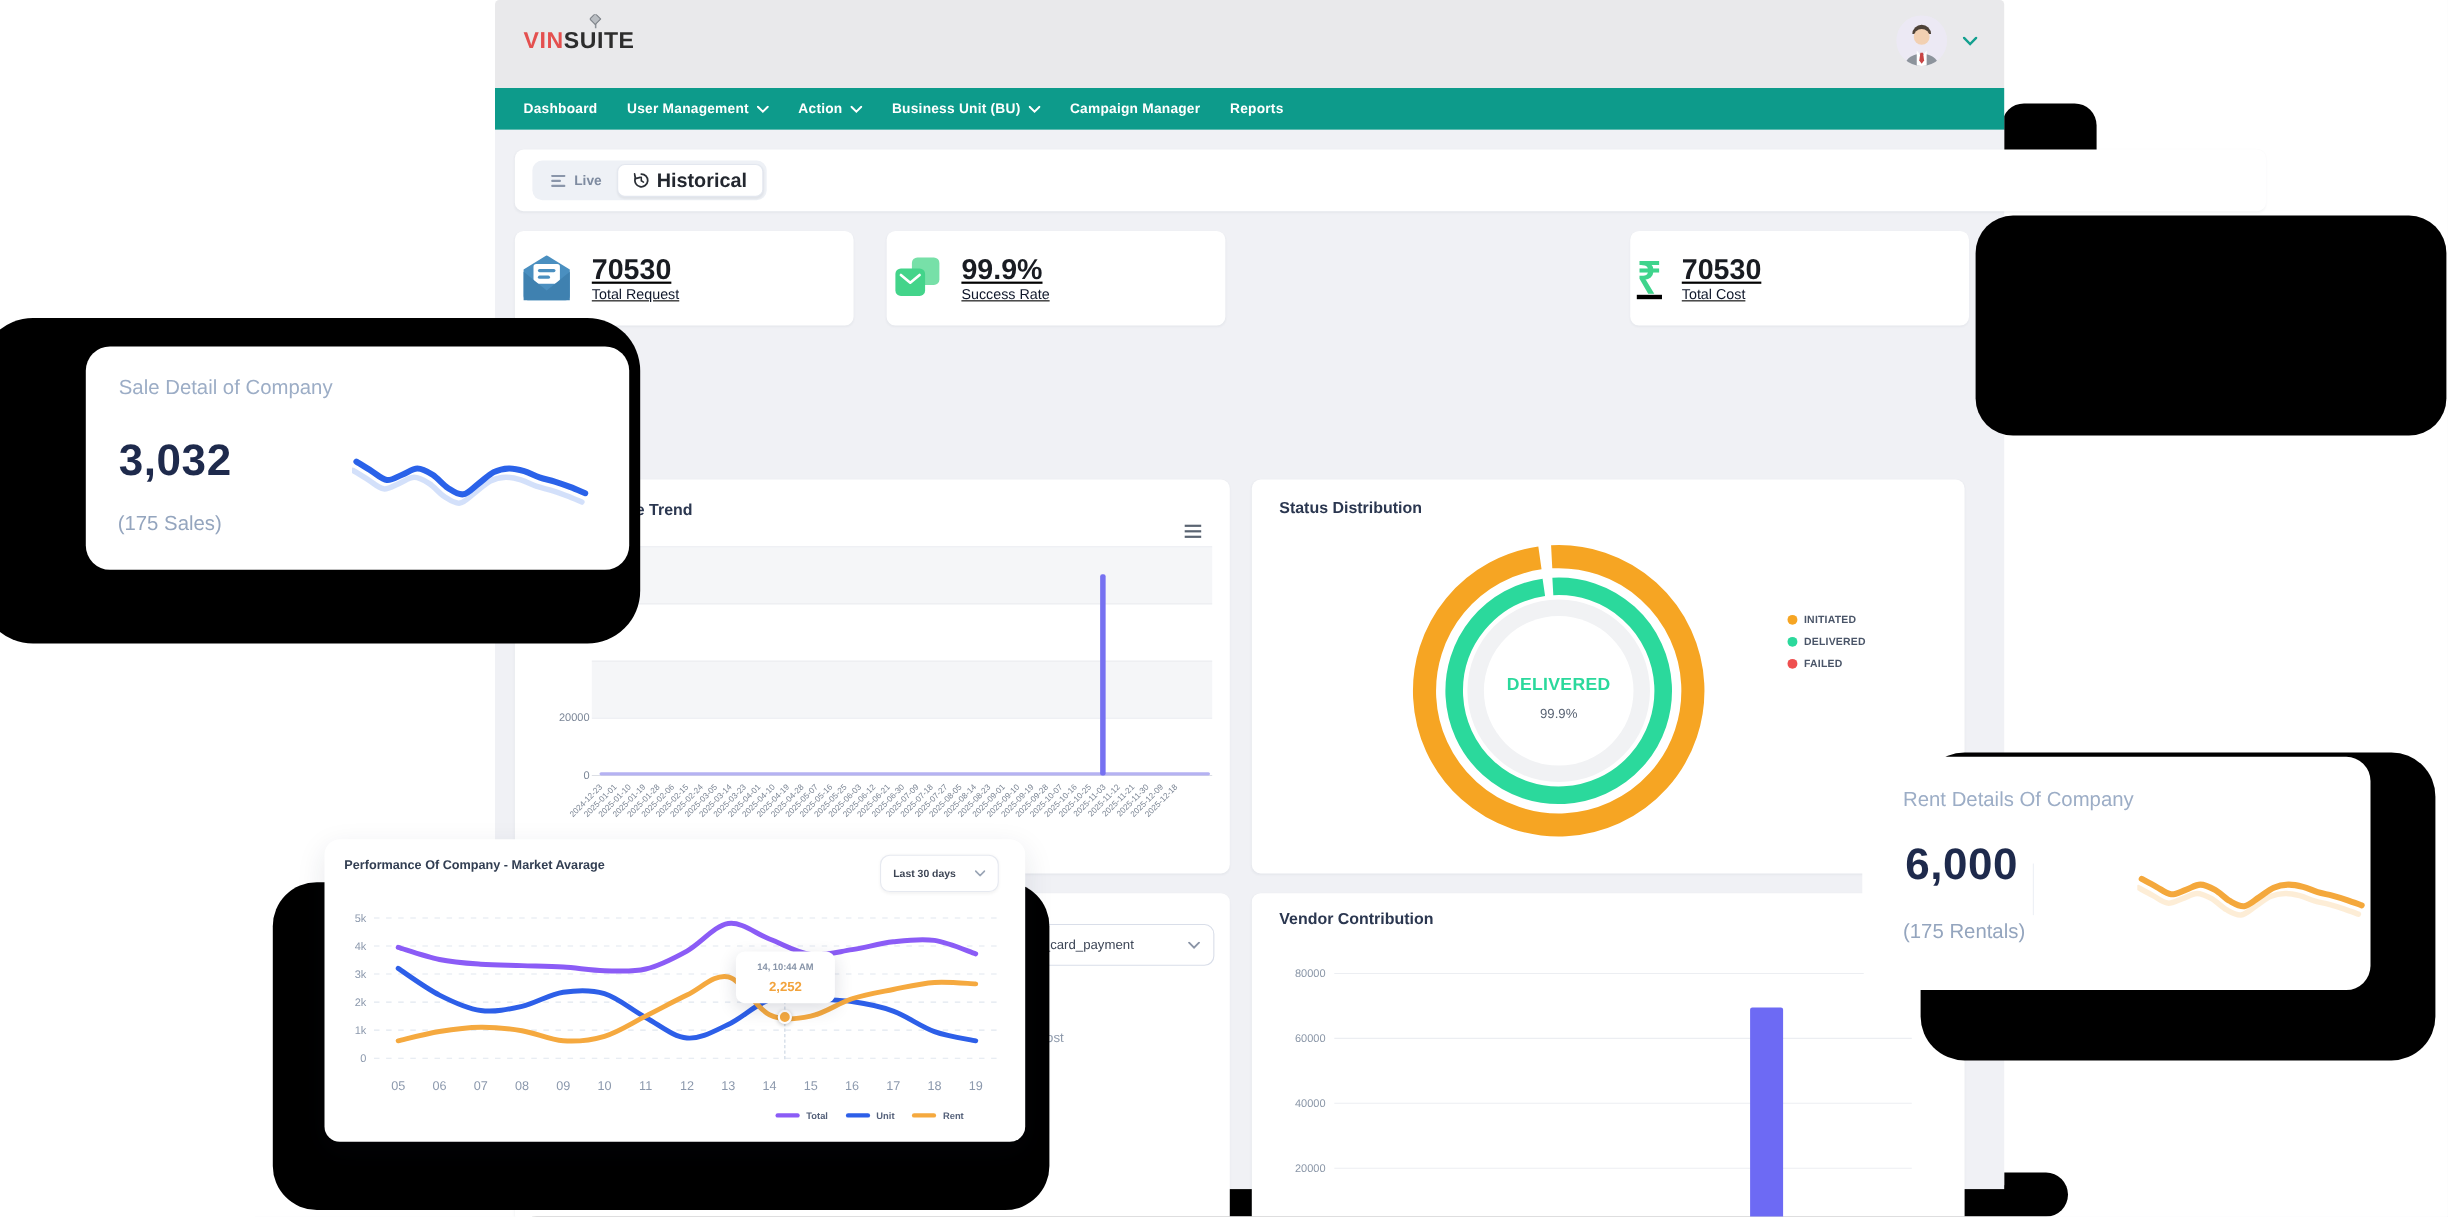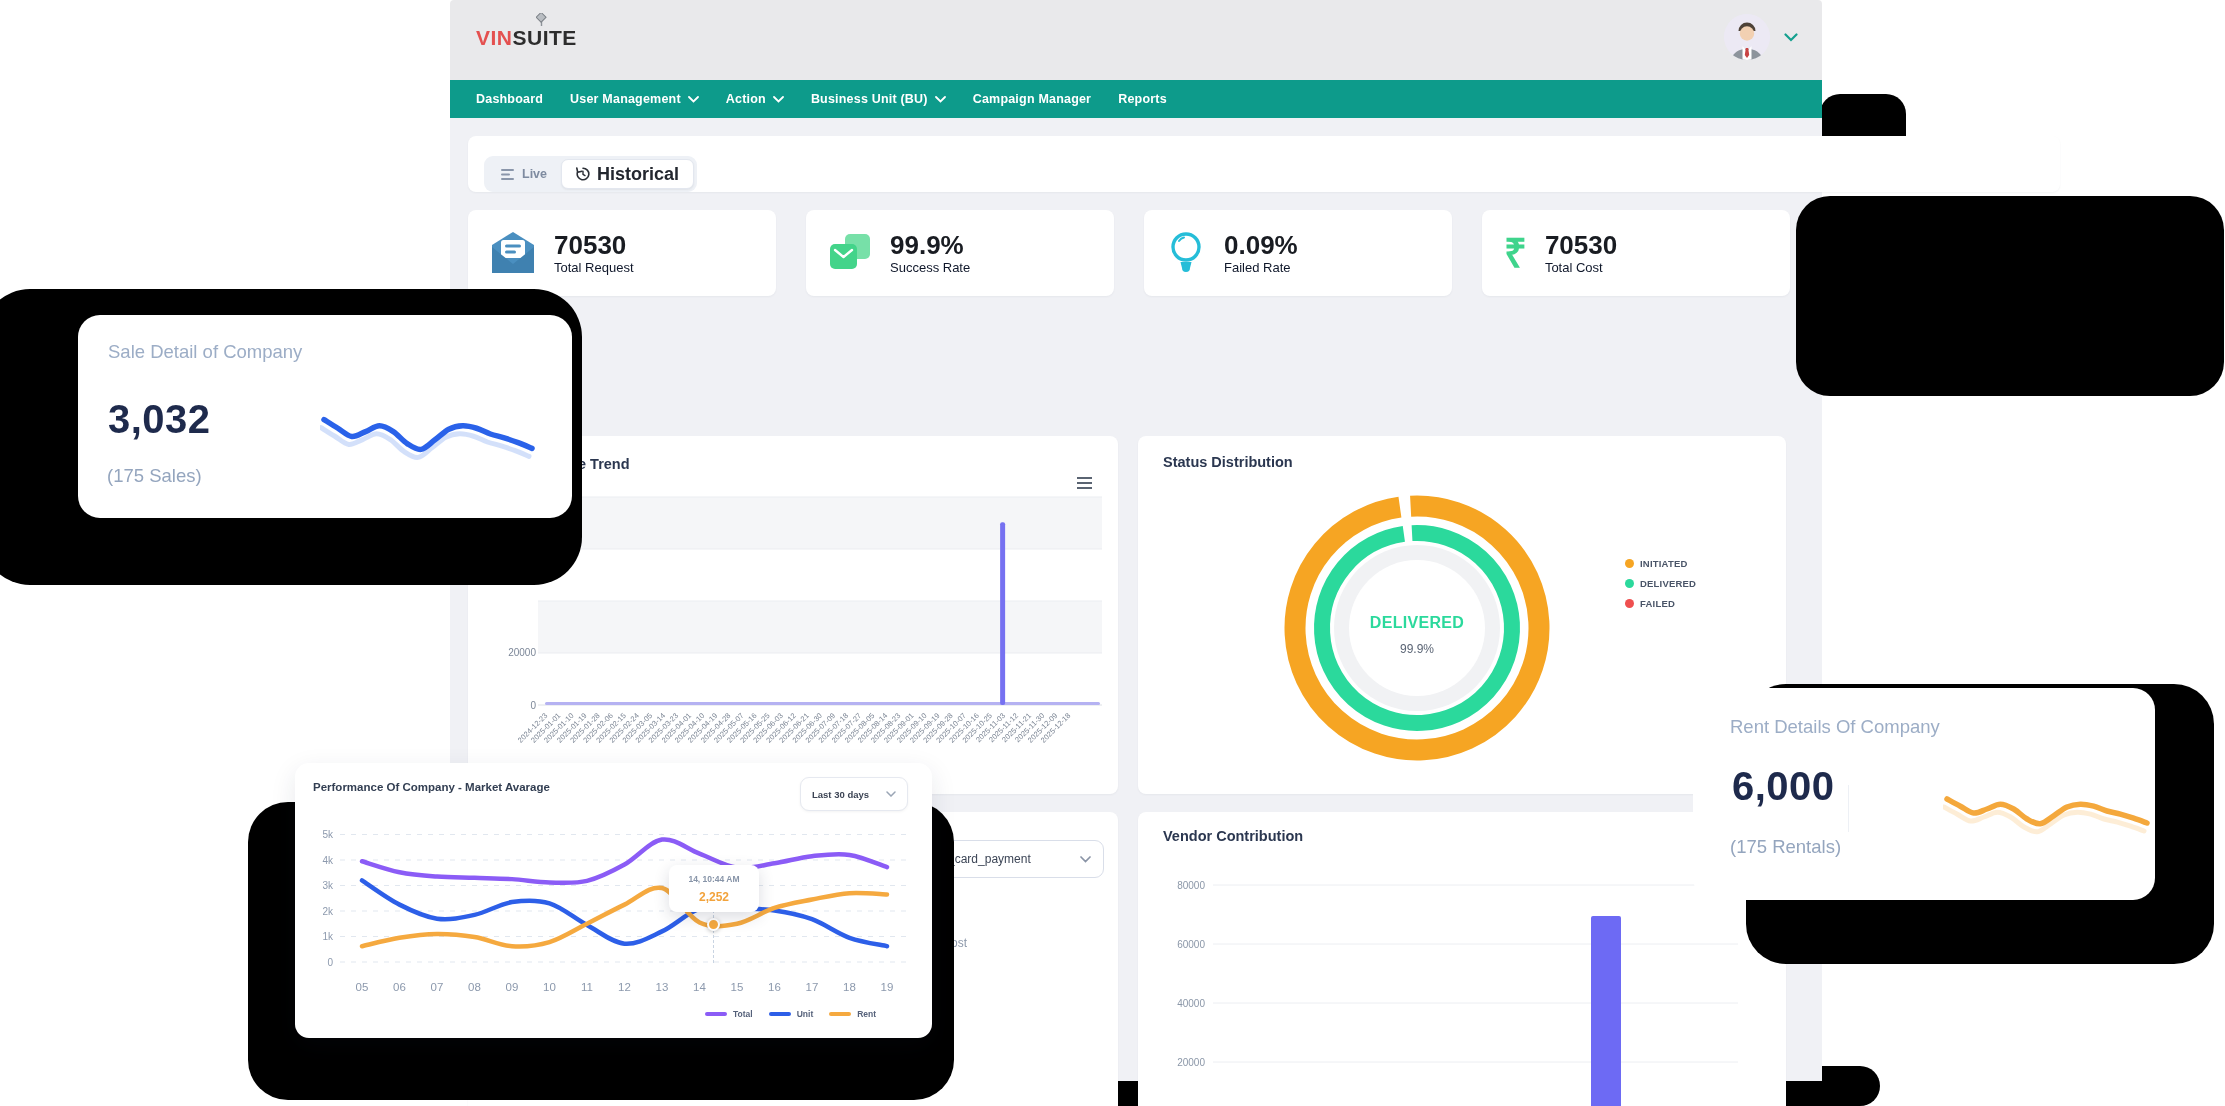--- a/index.html
+++ b/index.html
@@ -27,38 +27,38 @@
     display:flex; align-items:center; padding-left:26px; gap:27px; }
   .nav-item { color:#fff; font-size:12.5px; font-weight:600; letter-spacing:.2px;
     display:flex; align-items:center; gap:7px; cursor:pointer; white-space:nowrap; }
 
   #content { position:absolute; left:0; top:118px; width:100%; height:963px; background:#f0f1f5; }
 
   .panel { position:absolute; background:#fff; border-radius:8px;
     box-shadow:0 1px 2px rgba(40,50,80,.05); }
 
   
-  #toolbar { left:18px; top:18px; width:1592px; height:56px; display:flex; align-items:flex-end;
+  #toolbar { left:18px; top:18px; width:1592px; height:56px; display:flex; align-items:center;
     justify-content:space-between; padding:0 14px 0 16px; }
   #toggle-group { background:#eef1f6; border-radius:9px; padding:3px; display:flex; align-items:center; }
   #live-btn { display:flex; align-items:center; gap:7px; padding:0 14px; height:30px;
     color:#7e8ba0; font-size:12.5px; font-weight:600; cursor:pointer; }
   #hist-btn { display:flex; align-items:center; gap:7px; padding:0 14px; height:30px; background:#fff;
     border:1px solid #e3e7ef; border-radius:7px; box-shadow:0 1px 2px rgba(0,0,0,.06);
     color:#23272f; font-size:18px; font-weight:700; cursor:pointer; }
   #toolbar-right { display:flex; align-items:center; gap:12px; }
   #sms-select { width:130px; height:36px; border:1px solid #d5dae4; border-radius:18px; background:#fff;
     display:flex; align-items:center; justify-content:space-between; padding:0 14px;
     font-size:12.5px; color:#333a45; cursor:pointer; }
   #date-range { width:248px; height:38px; border:1px solid #d5dae4; border-radius:9px; background:#fff;
     display:flex; align-items:center; gap:10px; padding:0 13px; font-size:12.5px; color:#2b2f36;
     cursor:pointer; }
 
   
-  .kpi { top:92px; height:86px; width:308px; display:flex; align-items:center; padding-left:22px; gap:18px; }
+  .kpi { top:92px; height:86px; width:308px; display:flex; align-items:center; padding-left:6px; gap:18px;text-decoration:underline; }
   .kpi-val { font-size:26px; font-weight:700; color:#191c22; line-height:1.15; }
   .kpi-lbl { font-size:13px; color:#0f172a; }
   .rupee-glyph { font-size:40px; font-weight:700; color:#3fd48c; line-height:1; }
 
   .card-title { font-size:14.5px; font-weight:700; color:#2b3750; }
 
   
   #trend-card  { left:18px;  top:318px; width:650px; height:358px; }
   #status-card { left:688px; top:318px; width:648px; height:358px; }
   #dept-card   { left:18px;  top:694px; width:650px; height:364px; }
@@ -249,31 +249,20 @@
       </div>
       <div class="panel kpi" style="left:356px;">
         <svg width="44" height="40" viewBox="0 0 44 40">
           <rect x="17" y="1" width="25" height="25" rx="5" fill="#77e0a8"></rect>
           <rect x="2" y="11" width="27" height="25" rx="5" fill="#43d48a"></rect>
           <path d="M7 17 L15.5 24 L24 17" stroke="#fff" stroke-width="2.4" fill="none" stroke-linecap="round" stroke-linejoin="round"></path>
         </svg>
         <div>
             <div class="kpi-val">99.9%</div>
         <div class="kpi-lbl">Success Rate</div>
-          </div>
-      </div>
-      <div class="panel kpi" style="left:694px;">
-        <svg width="40" height="44" viewBox="0 0 40 44">
-          <circle cx="20" cy="16" r="13" stroke="#25bdd8" stroke-width="3.4" fill="none"></circle>
-          <path d="M13 10 q2 -3 5 -3.6" stroke="#25bdd8" stroke-width="2" fill="none" stroke-linecap="round"></path>
-          <path d="M14.5 31 h11 l-1.5 6 a3.5 3.5 0 0 1 -8 0 Z" fill="#25bdd8"></path>
-        </svg>
-        <div>
-            <div class="kpi-val">0.09%</div>
-        <div class="kpi-lbl">Failed Rate</div>
           </div>
       </div>
       <div class="panel kpi" style="left:1032px;">
         <span class="rupee-glyph">₹</span>
         <div>
             <div class="kpi-val">70530</div>
         <div class="kpi-lbl">Total Cost</div>
           </div>
       </div>
 

